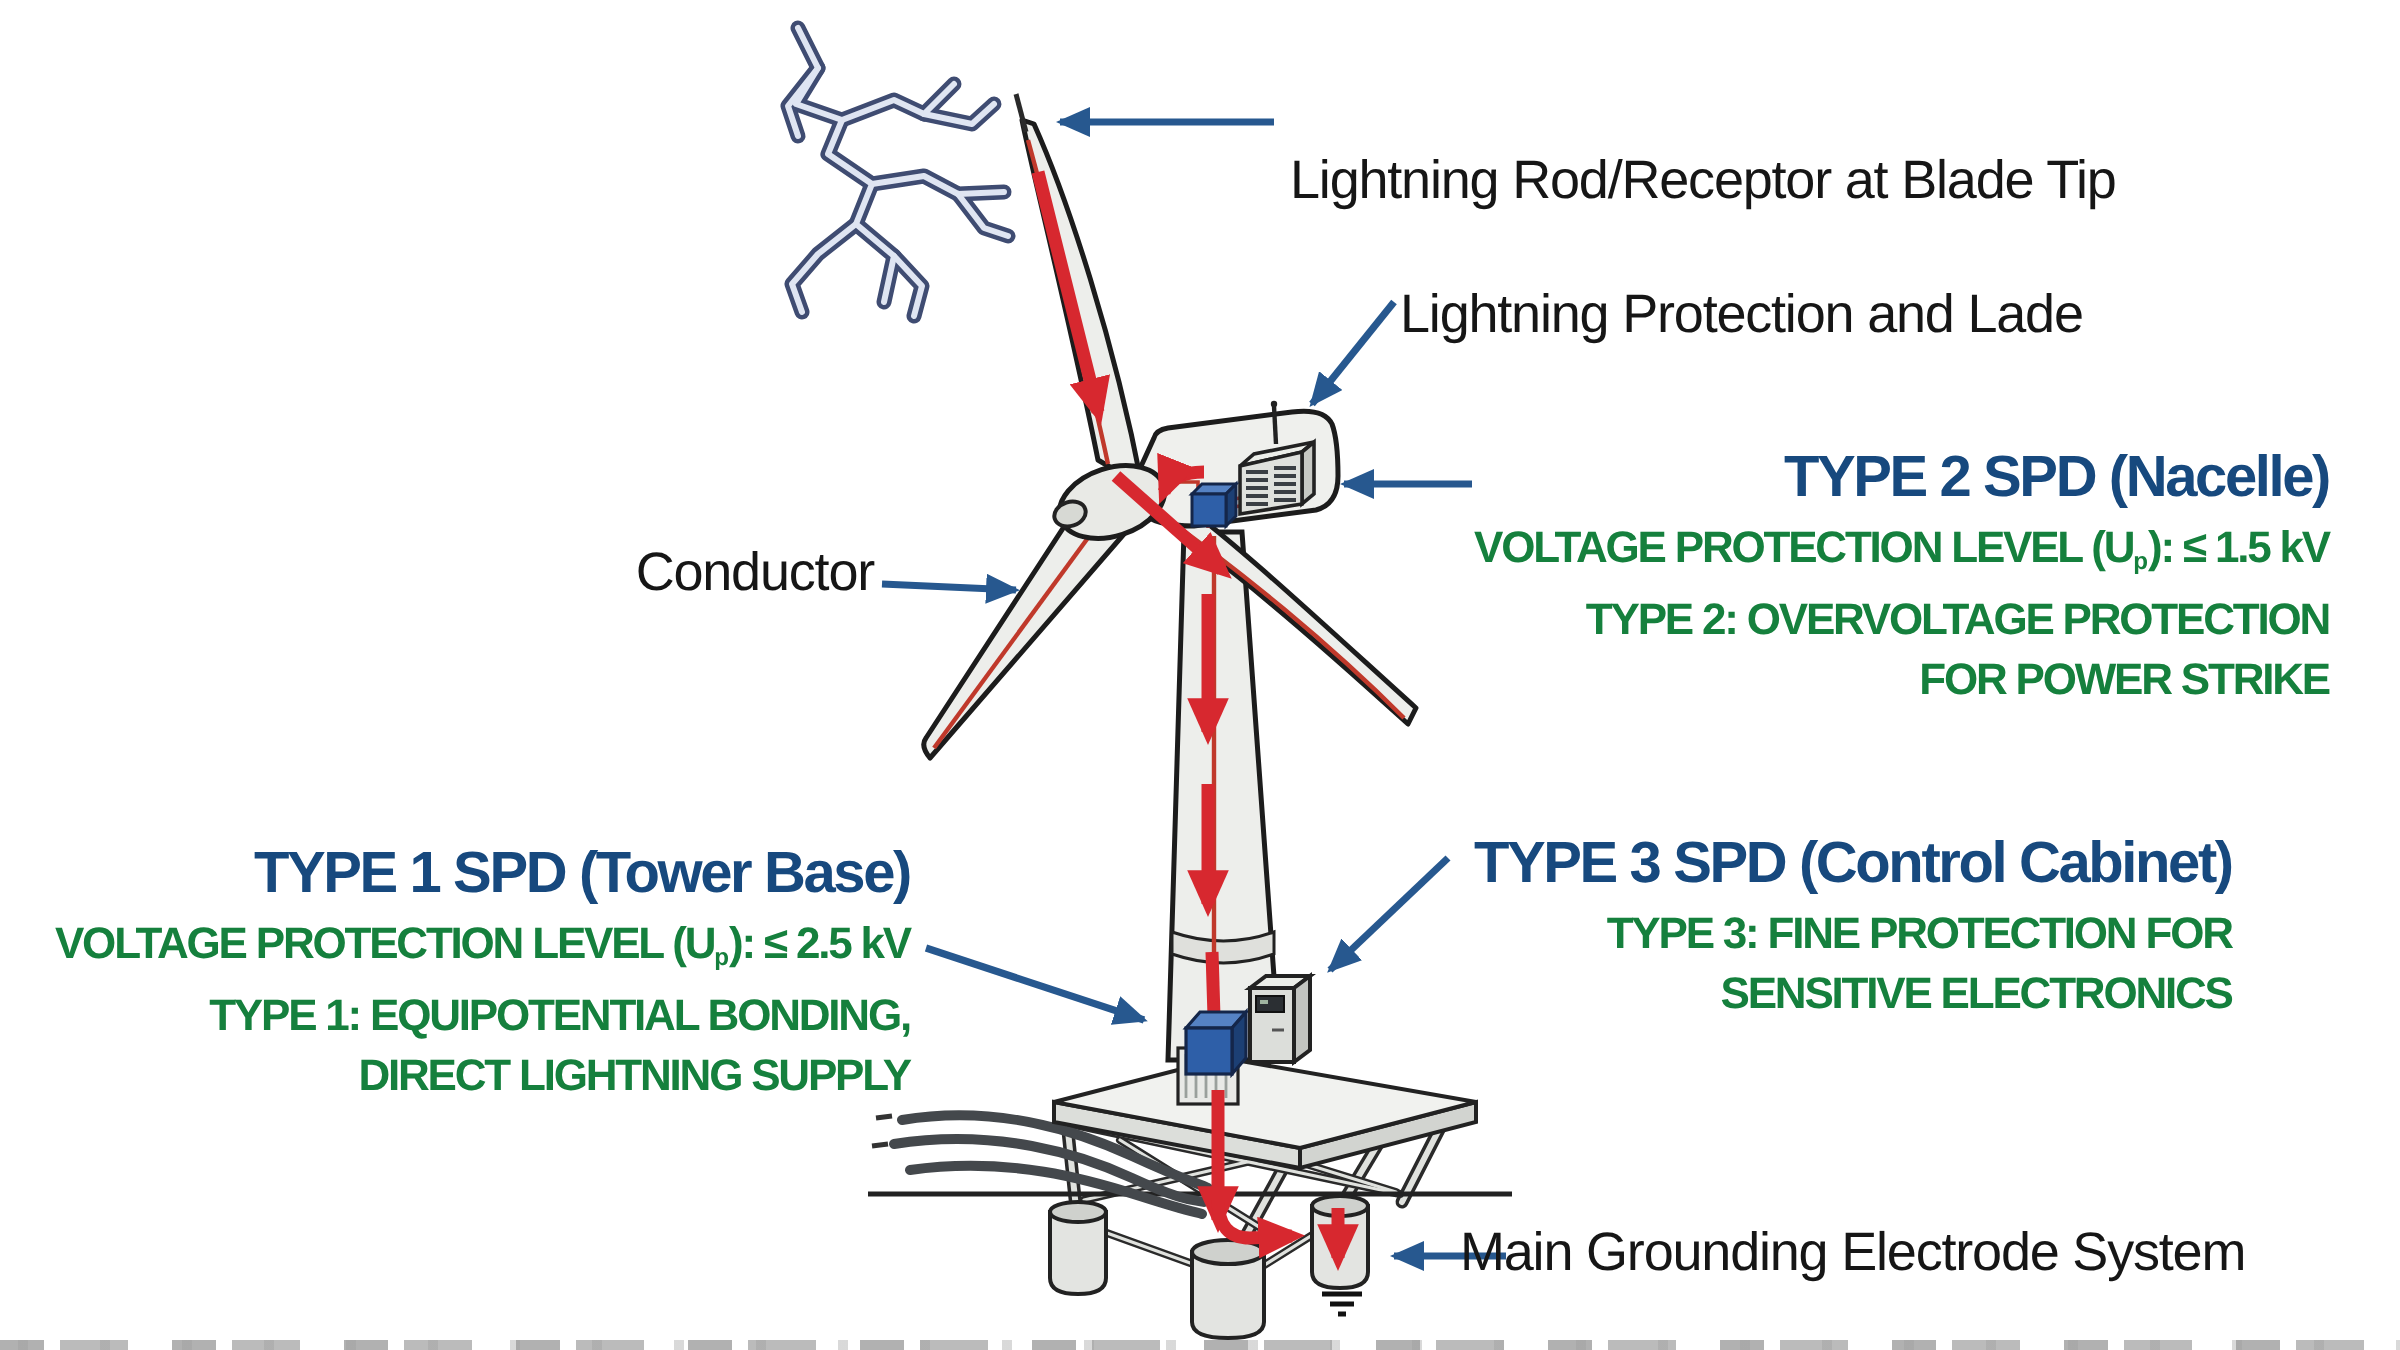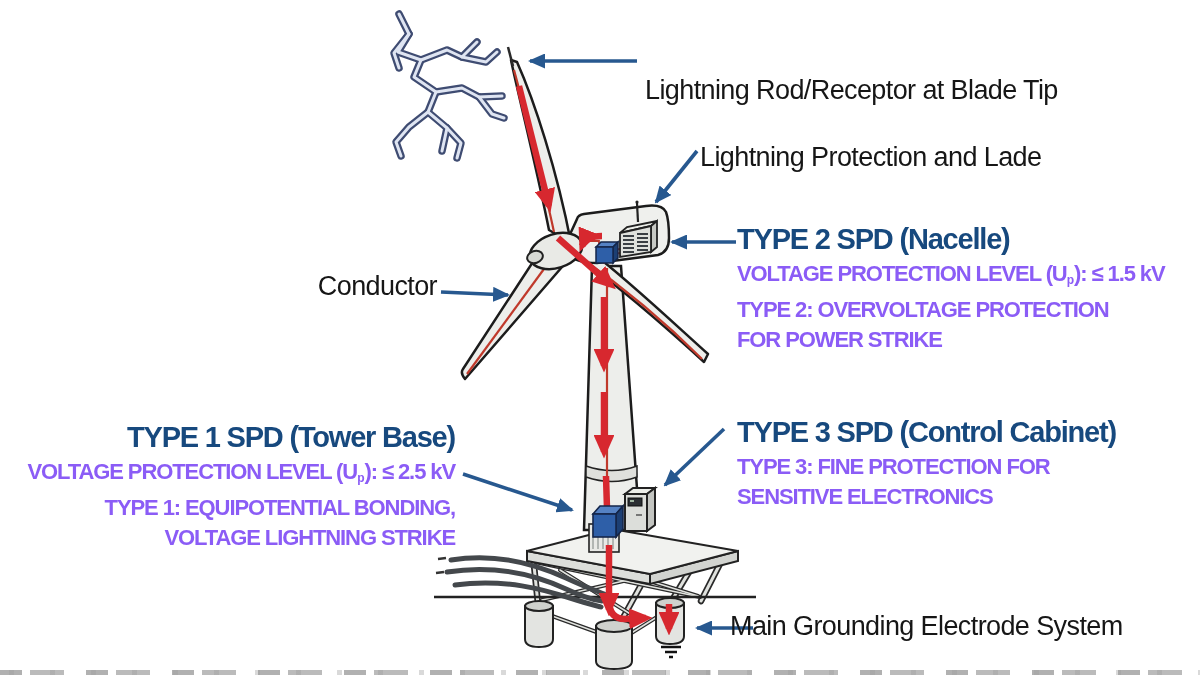--- a/index.html
+++ b/index.html
@@ -7,26 +7,26 @@
   .stage {
     position:relative; width:1200px; height:675px; background:#ffffff;
     overflow:hidden; font-family:"Liberation Sans","DejaVu Sans",sans-serif;
     color:#141414;
   }
   .stage svg { position:absolute; left:0; top:0; }
   .lbl {
     position:absolute; font-size:27px; font-weight:500; letter-spacing:-0.6px;
     color:#161616; white-space:nowrap; line-height:32px;
   }
-  .spd-block { position:absolute; white-space:nowrap; }
+  .spd-block { position:absolute; white-space:nowrap;text-align:right; }
   .spd-block.right { text-align:right; }
   .pre-heading { font-size:25px; font-weight:700; color:#141414; letter-spacing:-0.8px; line-height:29px; }
   .pre-mark { color:#2f5fae; font-size:17px; font-weight:700; position:relative; top:2px; }
   .spd-heading { font-size:29px; font-weight:700; color:#17497e; letter-spacing:-1.2px; line-height:34px; margin-bottom:3px; }
-  .spd-line { font-size:22px; font-weight:700; color:#8b5cf6; letter-spacing:-1.1px; line-height:30px; }
+  .spd-line { font-size:22px; font-weight:700; color:#15803d; letter-spacing:-1.1px; line-height:30px; }
   .spd-line sub { font-size:0.55em; vertical-align:-0.28em; letter-spacing:0; }
   .two-line { line-height:32px; }
   .artifact-strip {
     position:absolute; left:0; bottom:0; width:100%; height:5px; opacity:.45;
     background:
       repeating-linear-gradient(90deg, rgba(40,40,40,.8) 0 22px, transparent 22px 30px, rgba(40,40,40,.7) 30px 64px, transparent 64px 86px),
       repeating-linear-gradient(90deg, transparent 0 9px, rgba(90,90,90,.5) 9px 14px, transparent 14px 41px);
   }
 </style>
 </head>
@@ -260,21 +260,21 @@
 </div>
 
 <div class="lbl two-line" style="right:763px; top:270px; text-align:right;">
   <div>Conductor</div>
 </div>
 
 <div class="spd-block right" style="right:745px; top:420px;">
   <div class="spd-heading">TYPE 1 SPD (Tower Base)</div>
   <div class="spd-line"><span>VOLTAGE PROTECTION LEVEL (U</span><sub>p</sub><span>): ≤ 2.5 kV</span></div>
   <div class="spd-line">TYPE 1: EQUIPOTENTIAL BONDING,</div>
-  <div class="spd-line">VOLTAGE LIGHTNING STRIKE</div>
+  <div class="spd-line">DIRECT LIGHTNING SUPPLY</div>
 </div>
 
 <div class="spd-block" style="left:737px; top:415px;">
   <div class="spd-heading">TYPE 3 SPD (Control Cabinet)</div>
   <div class="spd-line">TYPE 3: FINE PROTECTION FOR</div>
   <div class="spd-line">SENSITIVE ELECTRONICS</div>
 </div>
 
 <div class="lbl" style="left:730px; top:610px;text-align:center;">Main Grounding Electrode System</div>
 

